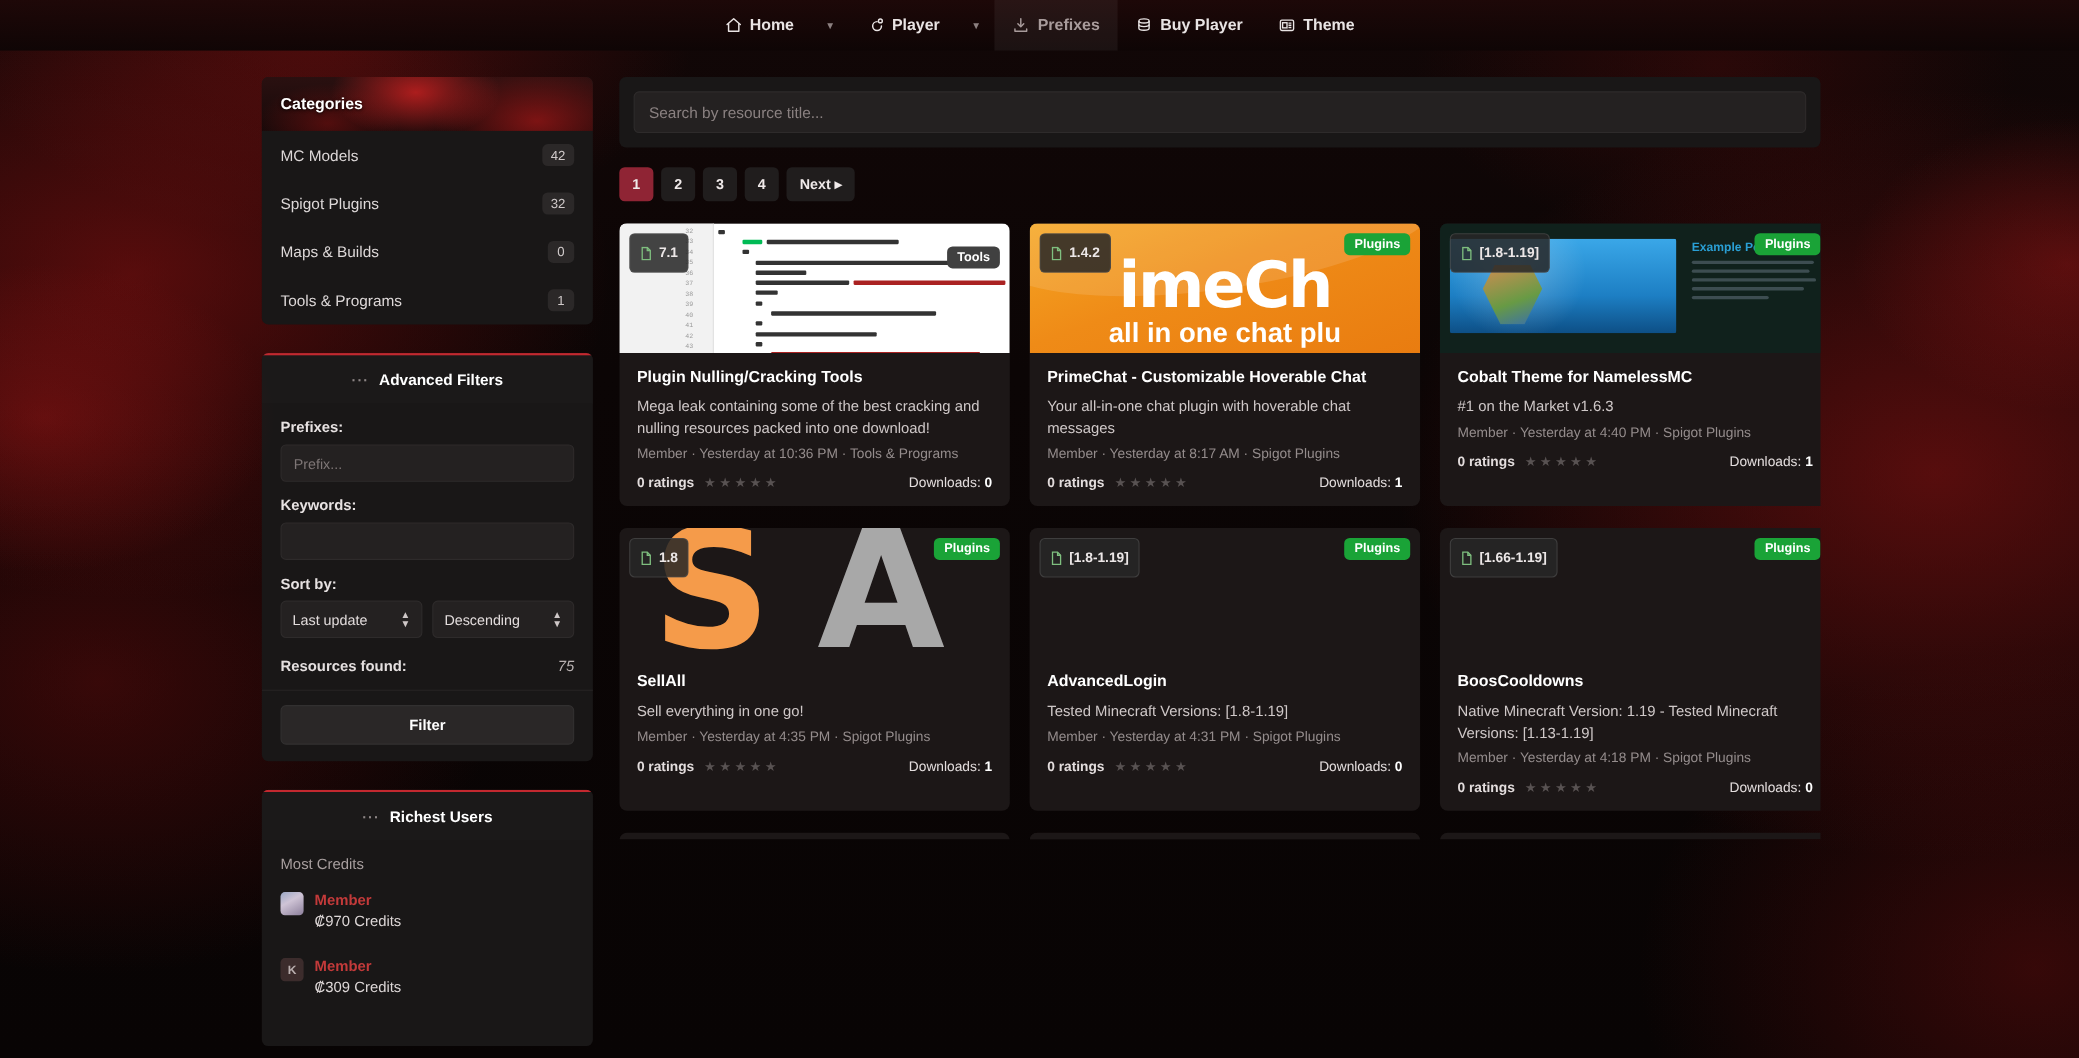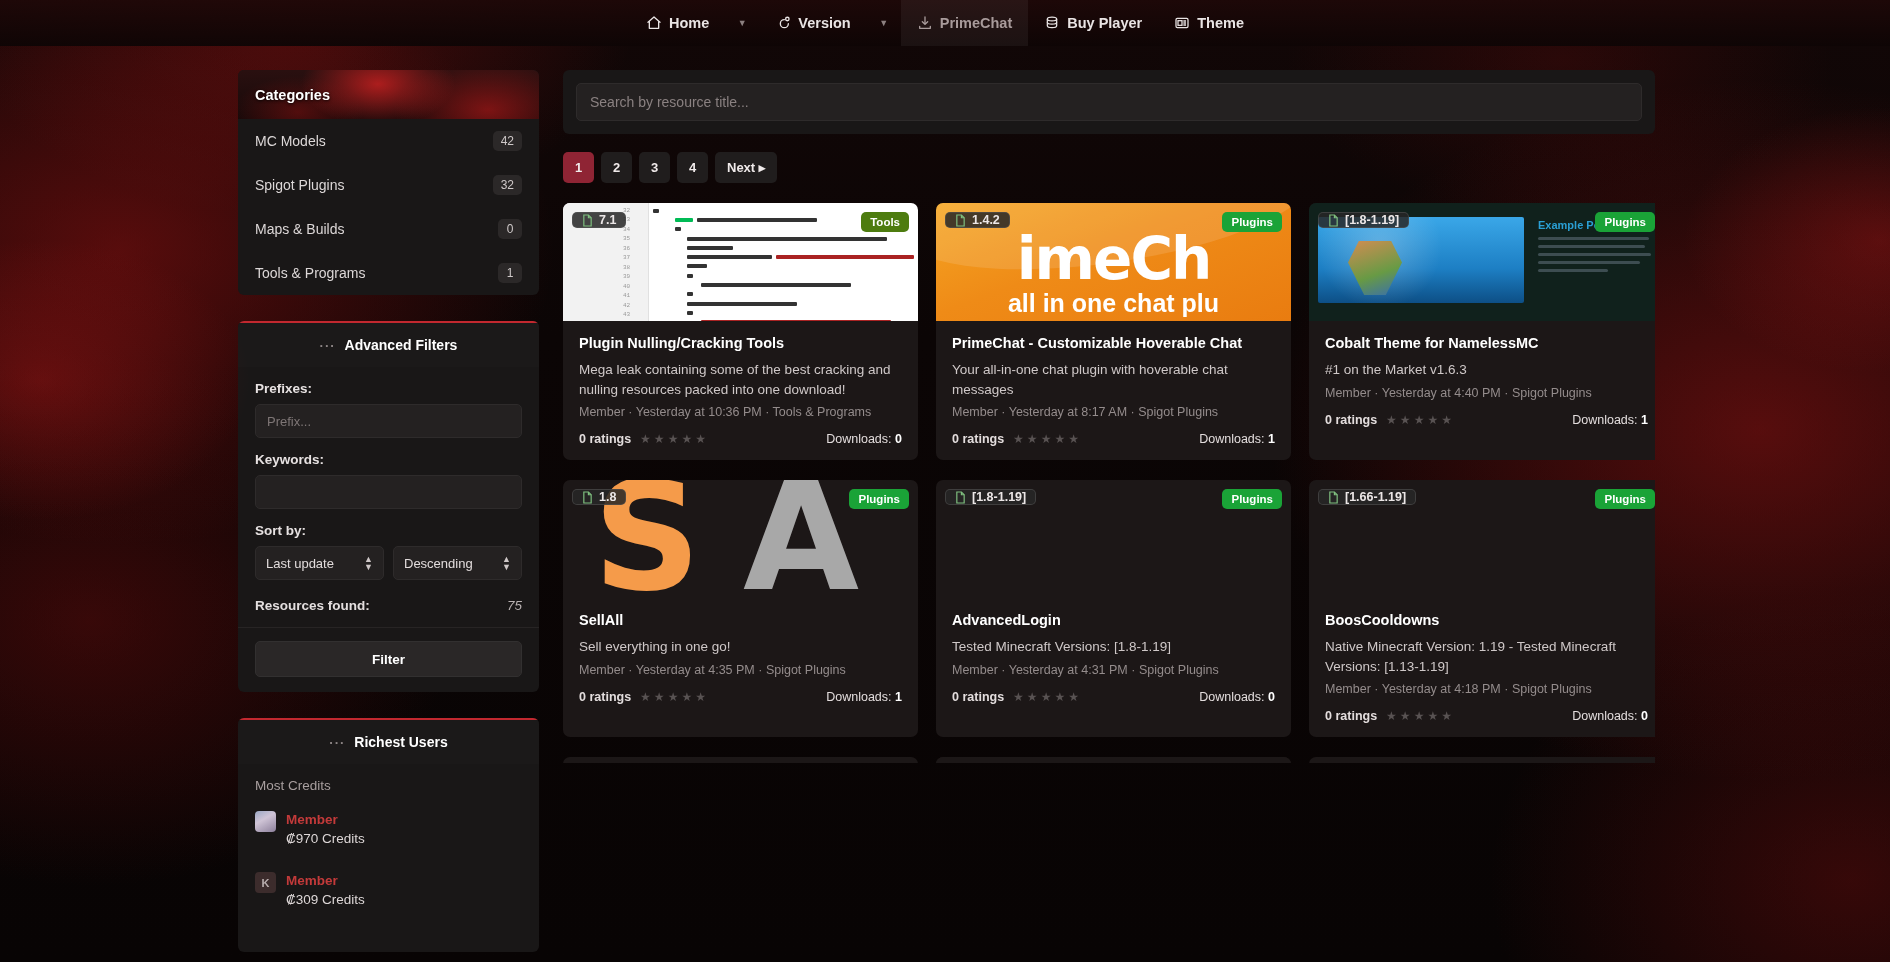--- a/index.html
+++ b/index.html
@@ -152,31 +152,31 @@
   .pg.next { padding:0 12px; }
 
   
   .grid { display:grid; grid-template-columns: repeat(3, 355px); gap:20px 18px; }
   .card { background:#1c1717; border-radius:7px; overflow:hidden; position:relative; cursor:pointer; }
   .card-media { position:relative; height:118px; overflow:hidden; }
   .chip-ver {
     position:absolute; left:9px; top:9px; z-index:4;
     display:flex; align-items:center; gap:6px;
     background:rgba(38,38,38,0.86); border:1px solid rgba(90,90,90,0.5);
-    border-radius:5px; padding:0 9px;
+    border-radius:5px; padding:10px 9px;
     color:#ece7e7; font-size:12.5px; font-weight:600;
   }
   .chip-ver .doc-ico svg { display:block; width:11px; height:13px; }
   .chip-cat {
     position:absolute; right:9px; top:9px; z-index:4;
     border-radius:5px; padding:4px 9px;
     font-size:11.5px; font-weight:700; color:#fff;
   }
   .chip-cat.plugins { background:#1aa337; }
-  .chip-cat.tools { background:#4d7c0f; }
+  .chip-cat.tools { background:#404040;margin-top:12px; }
   .card-body { padding:14px 16px 0 16px; }
   .card-title { color:#ffffff; font-size:14.5px; font-weight:700; margin-bottom:9px; }
   .card-desc { color:#cfc8c8; font-size:13.5px; line-height:1.45; margin-bottom:6px; }
   .card-meta { color:#948c8c; font-size:12.5px; }
   .card-foot {
     display:flex; align-items:center; justify-content:space-between;
     padding:13px 16px 14px 16px; margin-top:auto;
   }
   .ratings { display:flex; align-items:center; gap:9px; }
   .ratings .lbl { color:#e3dddd; font-size:12.5px; font-weight:700; }
@@ -284,33 +284,33 @@
       </div>
       <div class="nav-caret">▼</div>
 
       <div class="nav-item">
         <span class="nav-ico">
           <svg viewBox="0 0 24 24" fill="none" stroke="#e9e4e4" stroke-width="2" stroke-linecap="round" stroke-linejoin="round">
               <path d="M20 13a6 6 0 1 1-6-6"></path>
               <circle cx="18.5" cy="6" r="2.6"></circle>
             </svg>
         </span>
-        <span>Version</span>
+        <span>Player</span>
       </div>
       <div class="nav-caret">▼</div>
 
       <div class="nav-item active">
         <span class="nav-ico">
           <svg viewBox="0 0 24 24" fill="none" stroke="#a89b9b" stroke-width="2" stroke-linecap="round" stroke-linejoin="round">
               <path d="M12 3v10"></path>
               <path d="M8 10l4 4 4-4"></path>
               <path d="M4 17v3h16v-3"></path>
             </svg>
         </span>
-        <span>PrimeChat</span>
+        <span>Prefixes</span>
       </div>
 
       <div class="nav-item">
         <span class="nav-ico">
           <svg viewBox="0 0 24 24" fill="none" stroke="#e9e4e4" stroke-width="1.9">
               <ellipse cx="12" cy="6" rx="7" ry="2.8"></ellipse>
               <path d="M5 6v5c0 1.5 3.1 2.8 7 2.8s7-1.3 7-2.8V6"></path>
               <path d="M5 11v5c0 1.5 3.1 2.8 7 2.8s7-1.3 7-2.8v-5"></path>
             </svg>
         </span>

